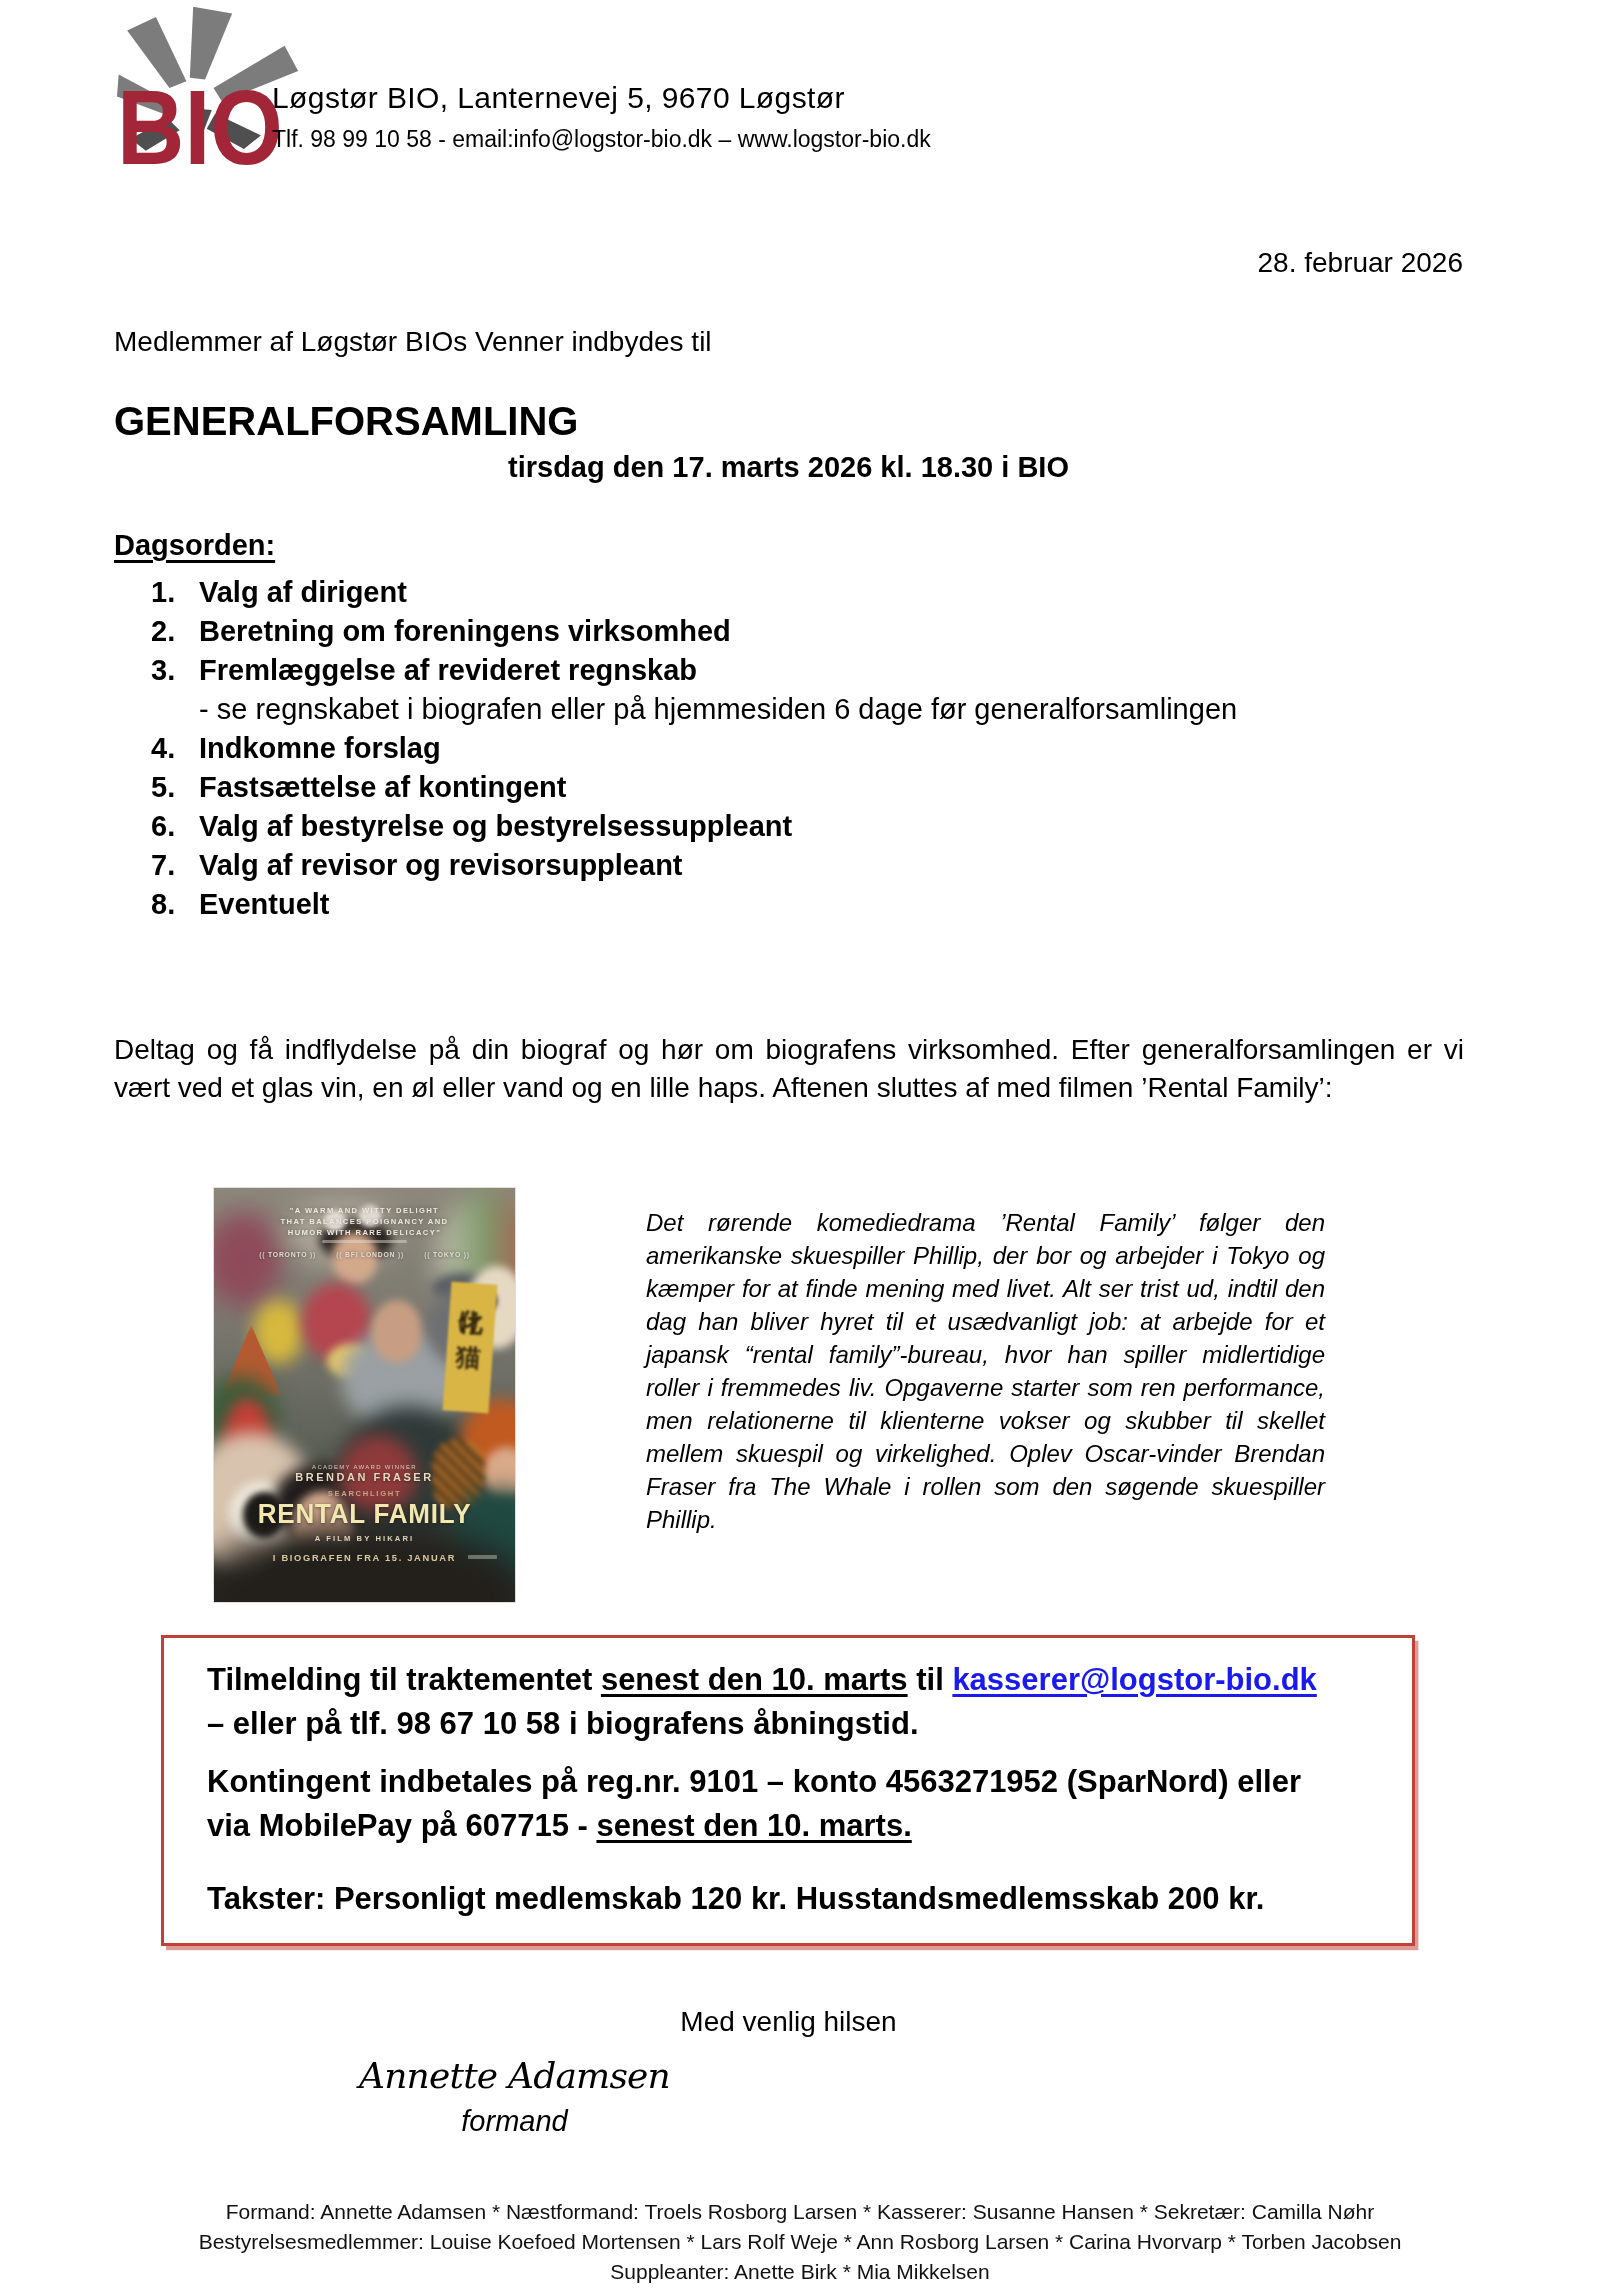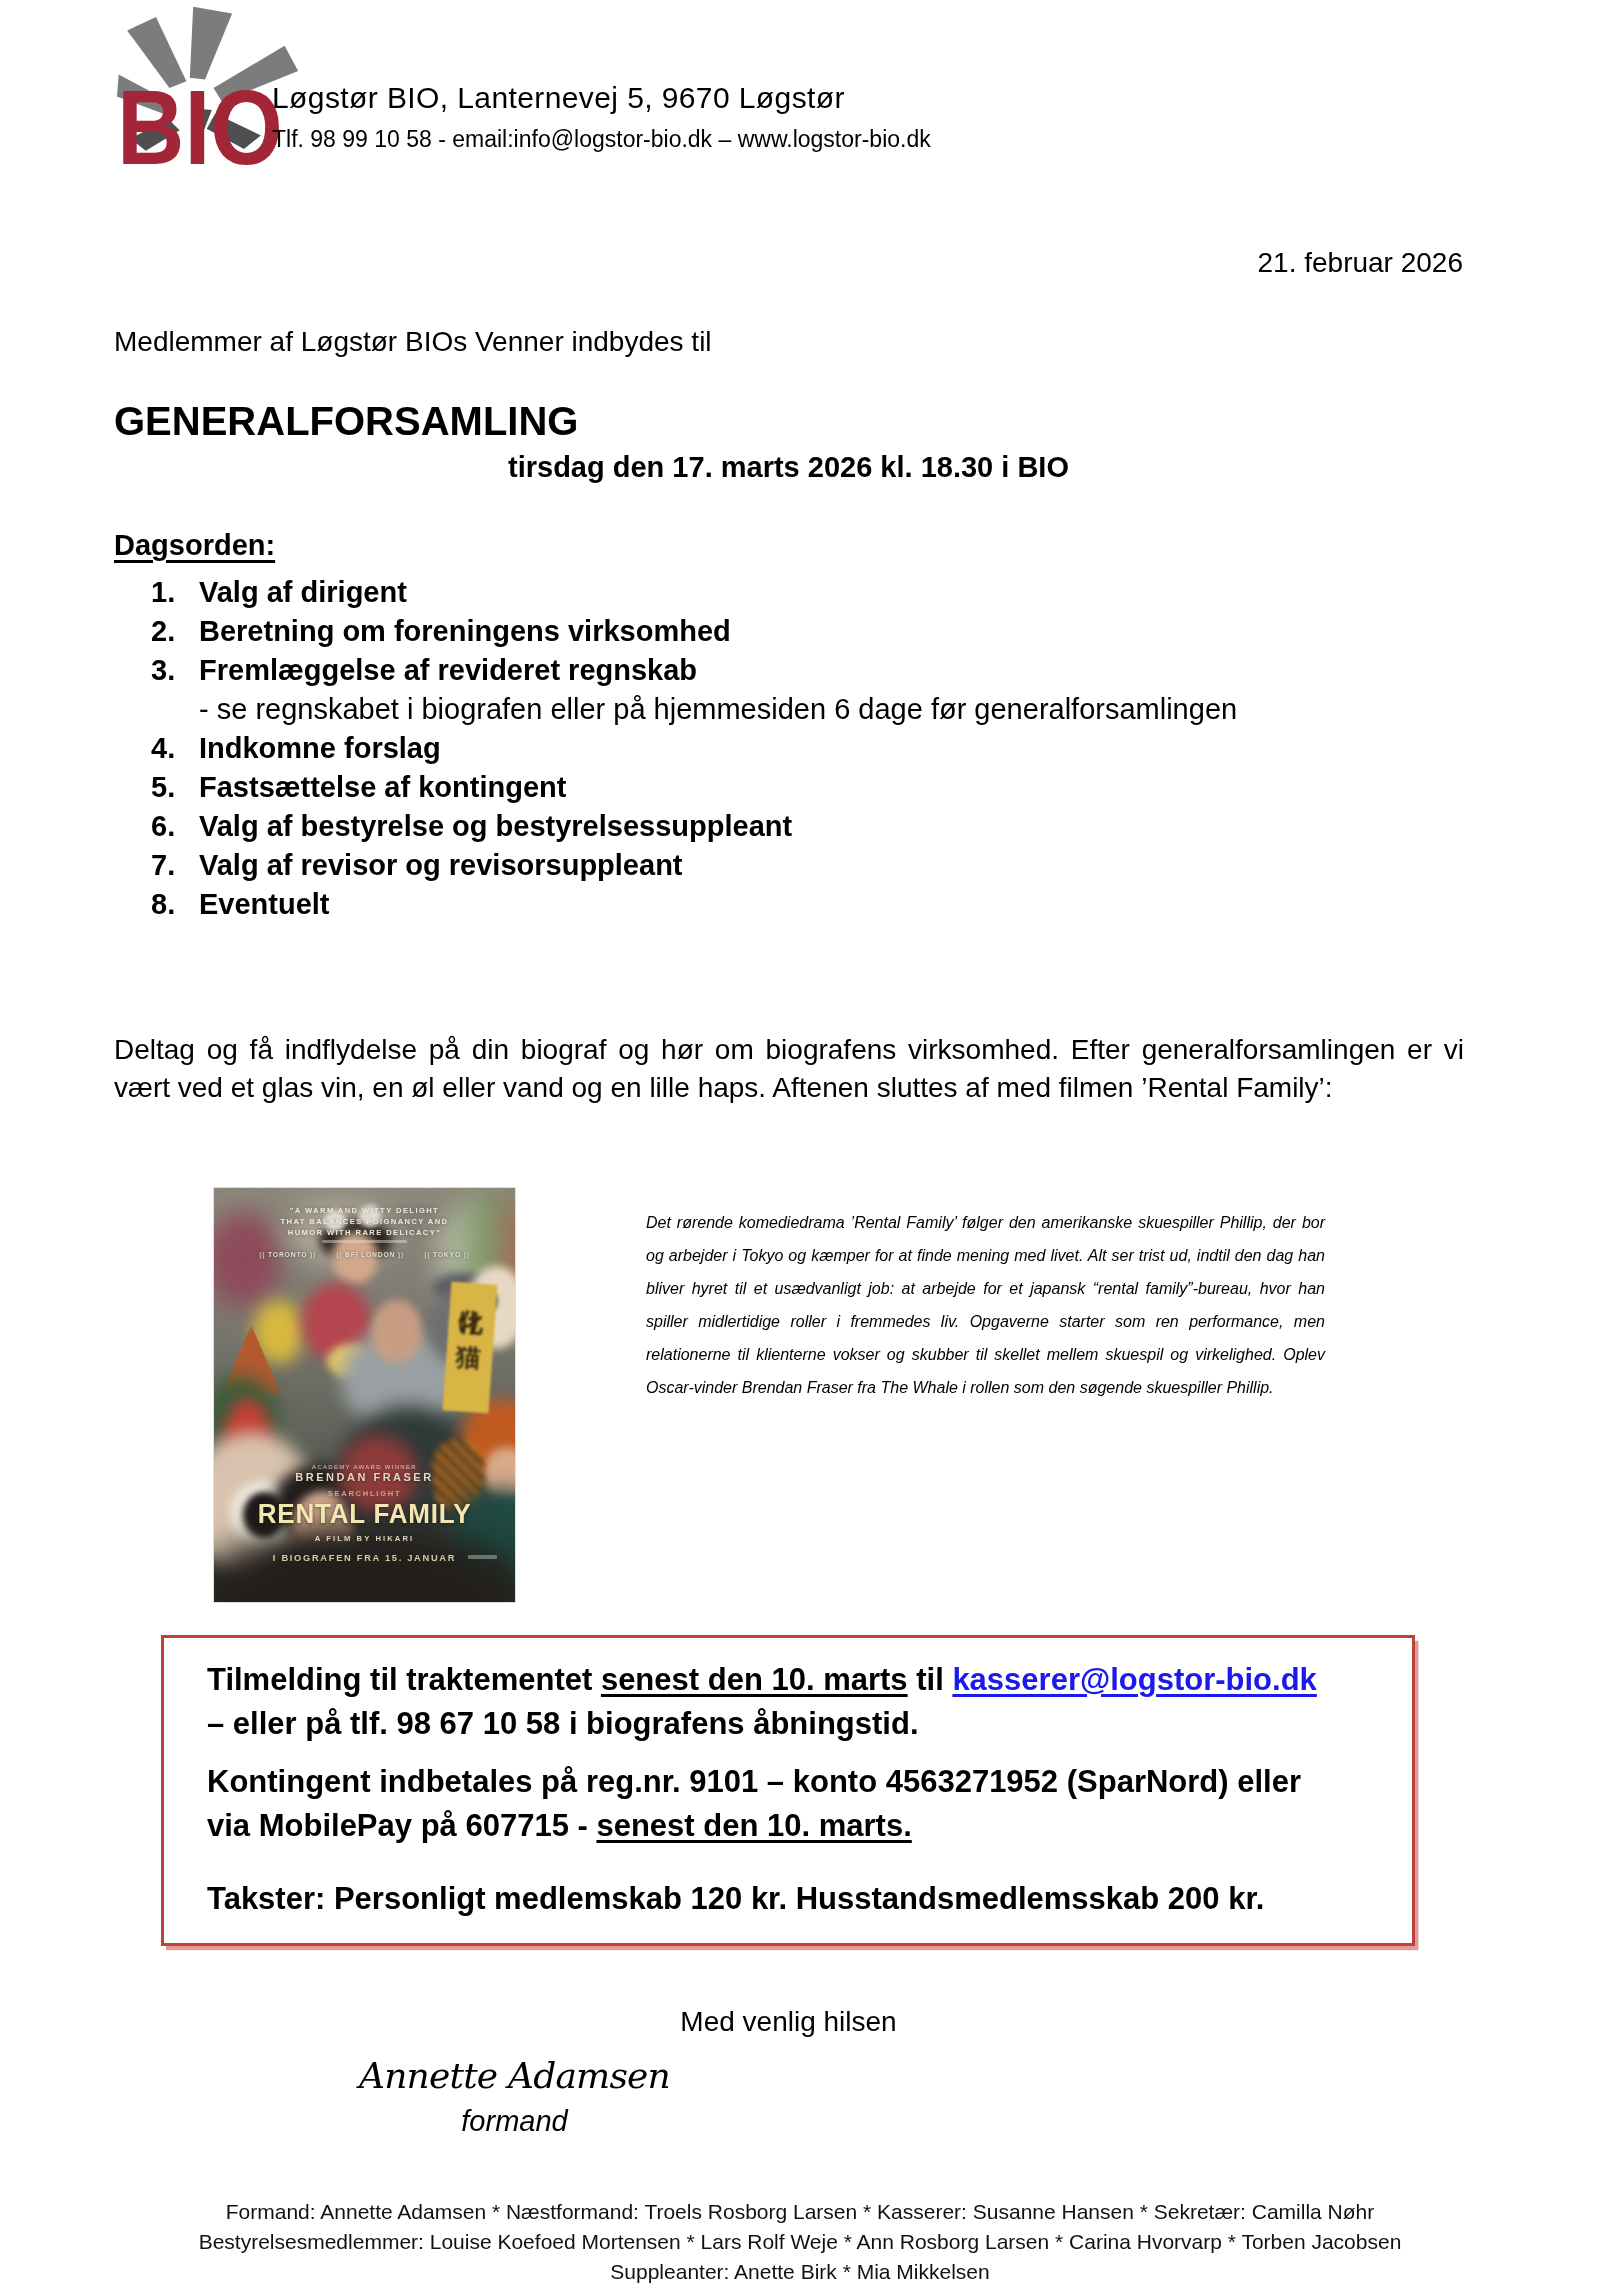--- a/index.html
+++ b/index.html
@@ -47,21 +47,21 @@
            text-shadow:0 0.8px 3.4px rgba(20,20,20,.55);transform:scaleY(1.08);}
   .p-director{top:346px;font-size:7.6px;font-weight:bold;letter-spacing:2.1px;color:#ded3b8;}
   .p-release{top:365px;font-size:9.3px;font-weight:bold;letter-spacing:1.7px;color:#d9c9a0;}
   .p-credits{top:367px;left:254px;width:29px;height:4.2px;background:rgba(225,220,210,.4);z-index:5;border-radius:0.8px;}
   .jp-banner{position:absolute;right:22px;top:95px;width:46px;height:129px;background:#d9b545;
              transform:rotate(4deg);filter:blur(0.8px);z-index:2;display:flex;justify-content:center;
              padding-top:6.8px;box-sizing:border-box;}
   .jp-banner span{writing-mode:vertical-rl;font-size:25px;font-weight:bold;color:#33260f;letter-spacing:3.4px;}
 
   
-  .synopsis{left:646px;top:1206px;width:679px;font-size:16px;line-height:33px;
+  .synopsis{left:646px;top:1206px;width:679px;font-size:24px;line-height:33px;
             font-style:italic;text-align:justify;}
 
   
   .infobox{left:161px;top:1635px;width:1254px;box-sizing:border-box;border:3.4px solid #bf4138;
            box-shadow:4.2px 5px 0 -0.8px #dd9d96;padding:20px 43px 22px;font-size:31px;
            font-weight:bold;line-height:44px;}
   .infobox p{margin:0;}
   .infobox .gap1{margin-bottom:13.5px;}
   .infobox .gap2{margin-bottom:29px;}
   .ul{text-decoration:underline;text-decoration-thickness:2.5px;text-underline-offset:4.2px;}
@@ -90,21 +90,21 @@
     <g fill="#4f4f4f">
       <polygon points="60,134 16,158 34,172 74,148"></polygon>
       <polygon points="116,128 170,154 150,170 106,146"></polygon>
       <polygon points="88,122 98,160 112,124"></polygon>
     </g>
     <text x="0" y="188" font-family="Liberation Sans, sans-serif" font-weight="bold" font-size="125" fill="#a32638" textLength="196" lengthAdjust="spacingAndGlyphs">BIO</text>
   </svg>
   <div class="abs hdr-line1">Løgstør BIO, Lanternevej 5, 9670 Løgstør</div>
   <div class="abs hdr-line2">Tlf. 98 99 10 58 - email:info@logstor-bio.dk – www.logstor-bio.dk</div>
 
-  <div class="abs date-line">21. februar 2026</div>
+  <div class="abs date-line">28. februar 2026</div>
   <div class="abs intro-line">Medlemmer af Løgstør BIOs Venner indbydes til</div>
   <div class="abs doc-title">GENERALFORSAMLING</div>
   <div class="abs doc-subtitle">tirsdag den 17. marts 2026 kl. 18.30 i BIO</div>
 
   <div class="abs agenda-h">Dagsorden:</div>
   <div class="abs agenda">
     <div class="row">
       <span class="num">1.</span>
       <span>Valg af dirigent</span>
     </div>

